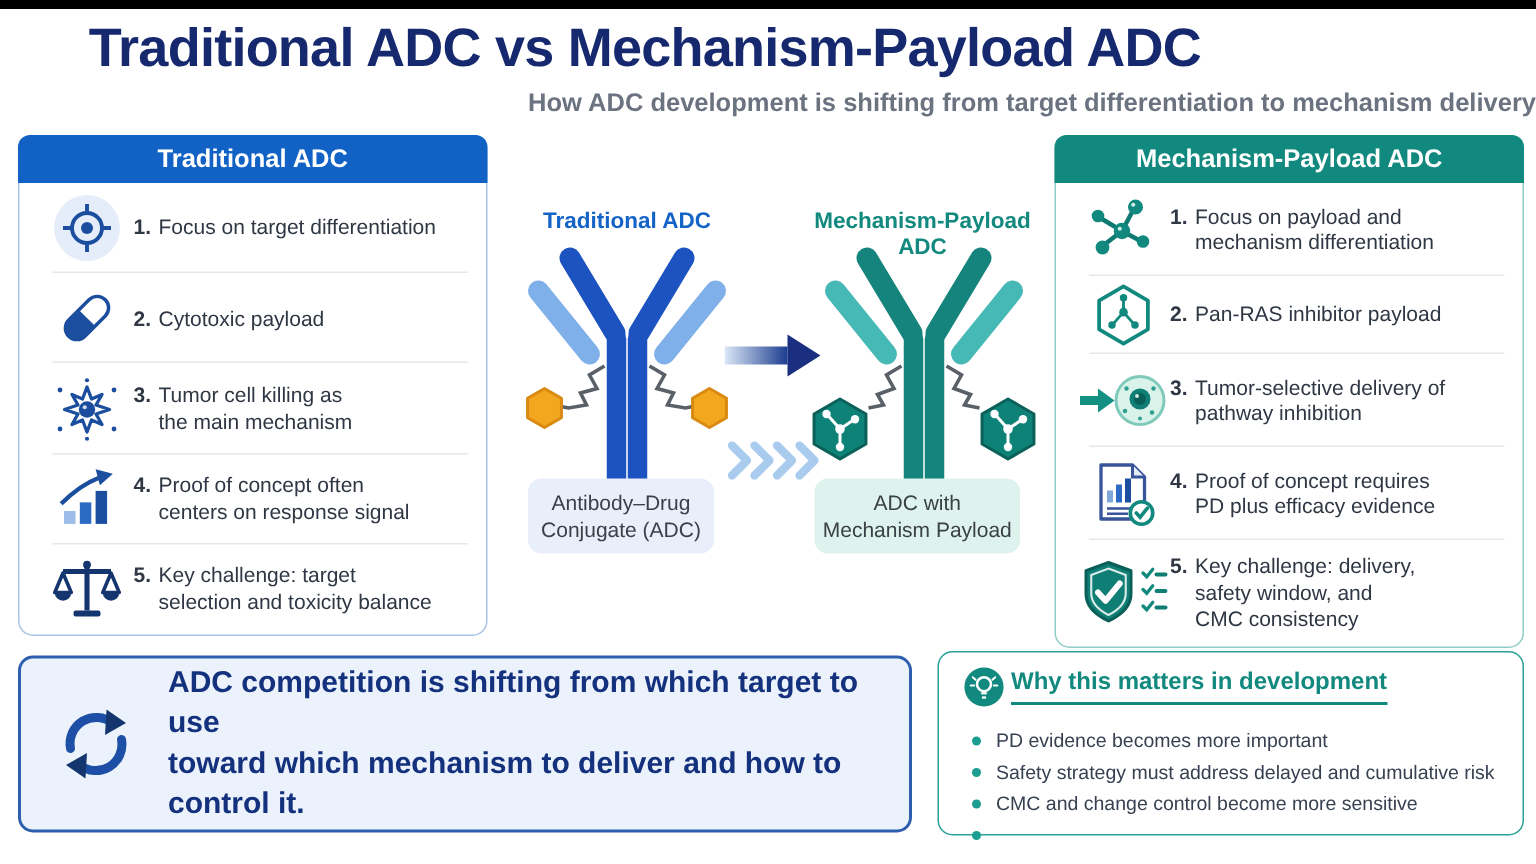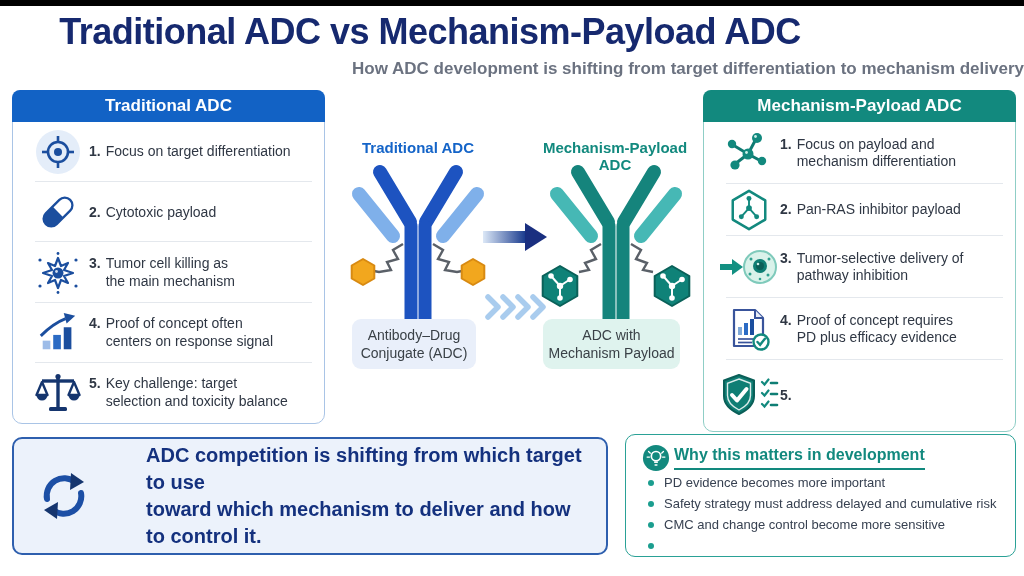--- a/index.html
+++ b/index.html
@@ -45,29 +45,29 @@
   .chevrons { position:absolute; left:484px; top:293px; width:64px; height:28px; }
   .caption { position:absolute; top:319px; border-radius:9px; font-size:14px; color:#3A4147;
              display:flex; align-items:center; justify-content:center; text-align:center; line-height:1.3; }
   .caption.blue-bg { left:352px; width:124px; height:50px; background:#E9EFFA; }
   .caption.teal-bg { left:543px; width:137px; height:50px; background:#DFF3EE; }
 
   
   .callout { position:absolute; left:12px; top:437px; width:596px; height:118px; background:#ECF2FB;
              border:2px solid #2E5FAE; border-radius:10px; display:flex; align-items:center; padding:0 18px 0 24px; }
   .callout-icon { flex:0 0 52px; height:52px; margin-right:22px; }
-  .callout-text { font-size:20px; font-weight:700; color:#14317E; line-height:1.35;margin-left:34px; }
+  .callout-text { font-size:20px; font-weight:700; color:#14317E; line-height:1.35; }
 
   
   .whybox { position:absolute; left:625px; top:434px; width:391px; height:123px; background:#fff;
             border:1.5px solid #2AA196; border-radius:10px; padding:9px 14px 0 16px; }
   .why-header { display:flex; align-items:center; gap:4px; }
   .why-title { display:inline-block; font-size:16px; font-weight:700; color:#12897E;
                border-bottom:2px solid #12897E; padding-bottom:4px; }
-  .why-list { list-style:none; margin-top:3px; }
+  .why-list { list-style:none; margin-top:14px; }
   .why-list li { display:flex; align-items:flex-start; font-size:13px; color:#374151; margin-bottom:6px; }
   .why-list .dot { flex:0 0 6px; height:6px; border-radius:50%; background:#1B9E8F; margin:5px 10px 0 6px; }
 </style>
 </head>
 <body>
 
 <div class="canvas">
   <div class="topbar"></div>
 
   <h1 class="title">Traditional ADC vs Mechanism-Payload ADC</h1>
@@ -279,20 +279,23 @@
               <line x1="52" y1="11" x2="58" y2="11" stroke="#0F7E74" stroke-width="2.6"></line>
               <path d="M43,21 l2.5,2.5 l4,-5" fill="none" stroke="#12897E" stroke-width="2.2"></path>
               <line x1="52" y1="22" x2="58" y2="22" stroke="#0F7E74" stroke-width="2.6"></line>
               <path d="M43,32 l2.5,2.5 l4,-5" fill="none" stroke="#12897E" stroke-width="2.2"></path>
               <line x1="52" y1="33" x2="58" y2="33" stroke="#0F7E74" stroke-width="2.6"></line>
             </g>
           </svg>
         </span>
         <div class="item-text">
           <span class="item-num">5.</span>
+          <span class="pre">Key challenge: delivery,
+safety window, and
+CMC consistency</span>
         </div>
       </div>
 
     </div>
   </section>
 
   <div class="mid-label blue">Traditional ADC</div>
   <div class="mid-label teal">Mechanism-Payload ADC</div>
 
   <svg class="antibody blue" viewBox="0 0 150 177">

